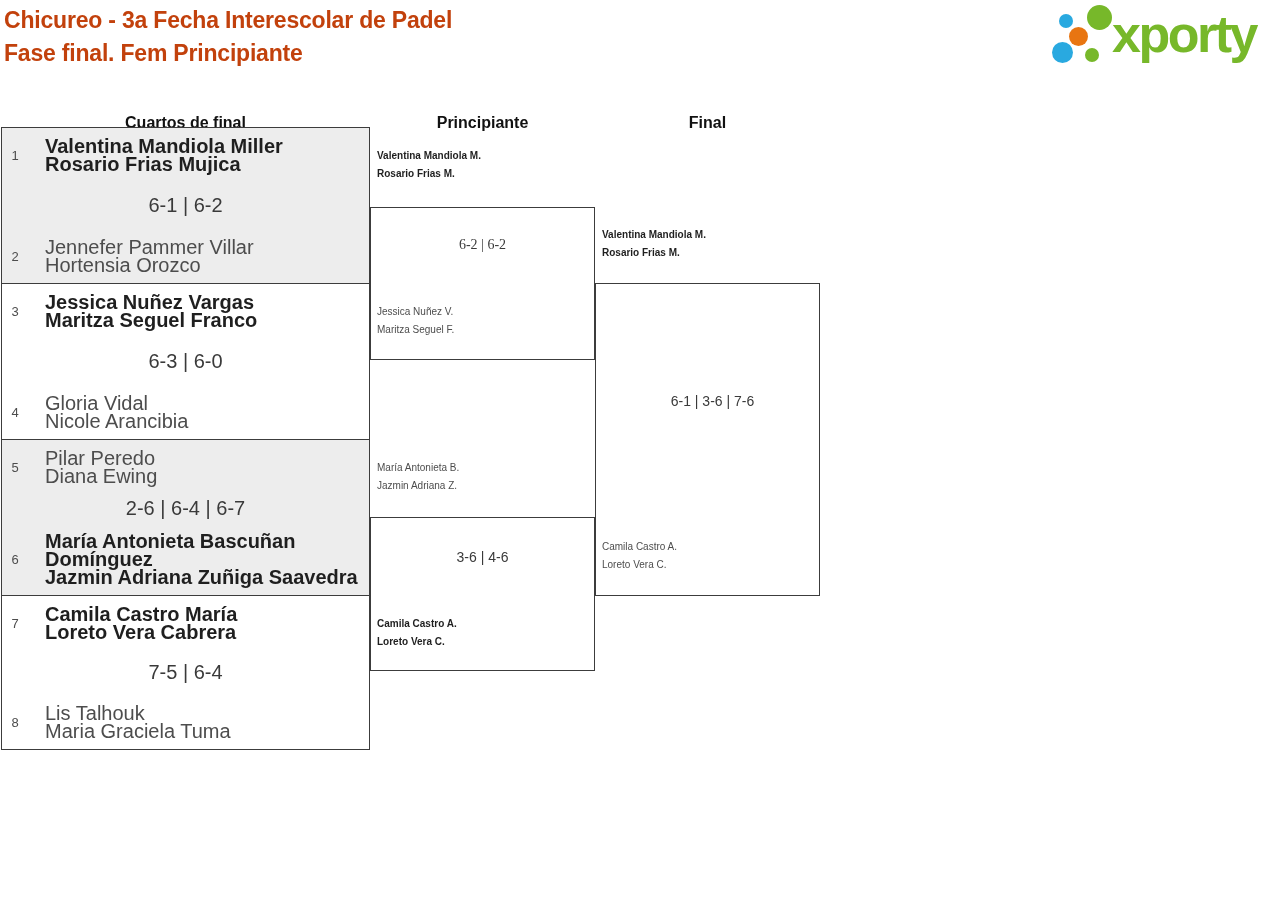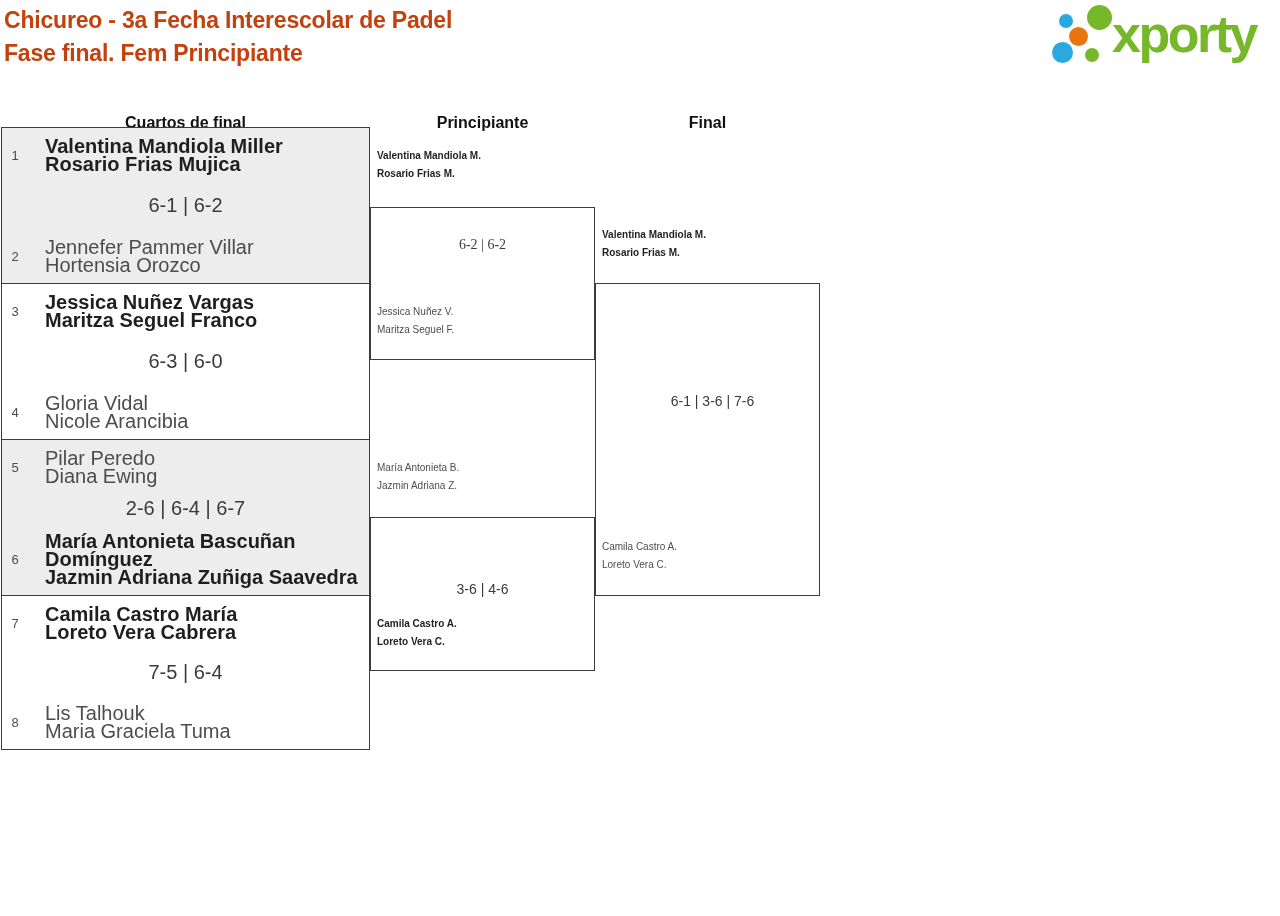--- a/index.html
+++ b/index.html
@@ -52,21 +52,21 @@
   .f-box   { left: 595px; top: 283px; width: 225px; height: 313px; }
 
   
   .team-label { position: absolute; font-size: 10px; line-height: 18px; }
   .float-score { position: absolute; font-size: 14px; color: #3a3a3a;
                  text-align: center; width: 225px; }
   .sf1-top    { left: 377px; top: 147px; }
   .sf1-score  { left: 370px; top: 237px; font-family: Liberation Serif, serif; }
   .sf1-bottom { left: 377px; top: 303px; }
   .sf2-top    { left: 377px; top: 459px; }
-  .sf2-score  { left: 370px; top: 549px; margin-top: 32px; }
+  .sf2-score  { left: 370px; top: 549px; }
   .sf2-bottom { left: 377px; top: 615px; }
   .f-top      { left: 602px; top: 226px; }
   .f-score    { left: 595px; top: 393px; padding-left: 10px; }
   .f-bottom   { left: 602px; top: 538px; }
 </style>
 </head>
 <body>
 
 <div class="page">
 

